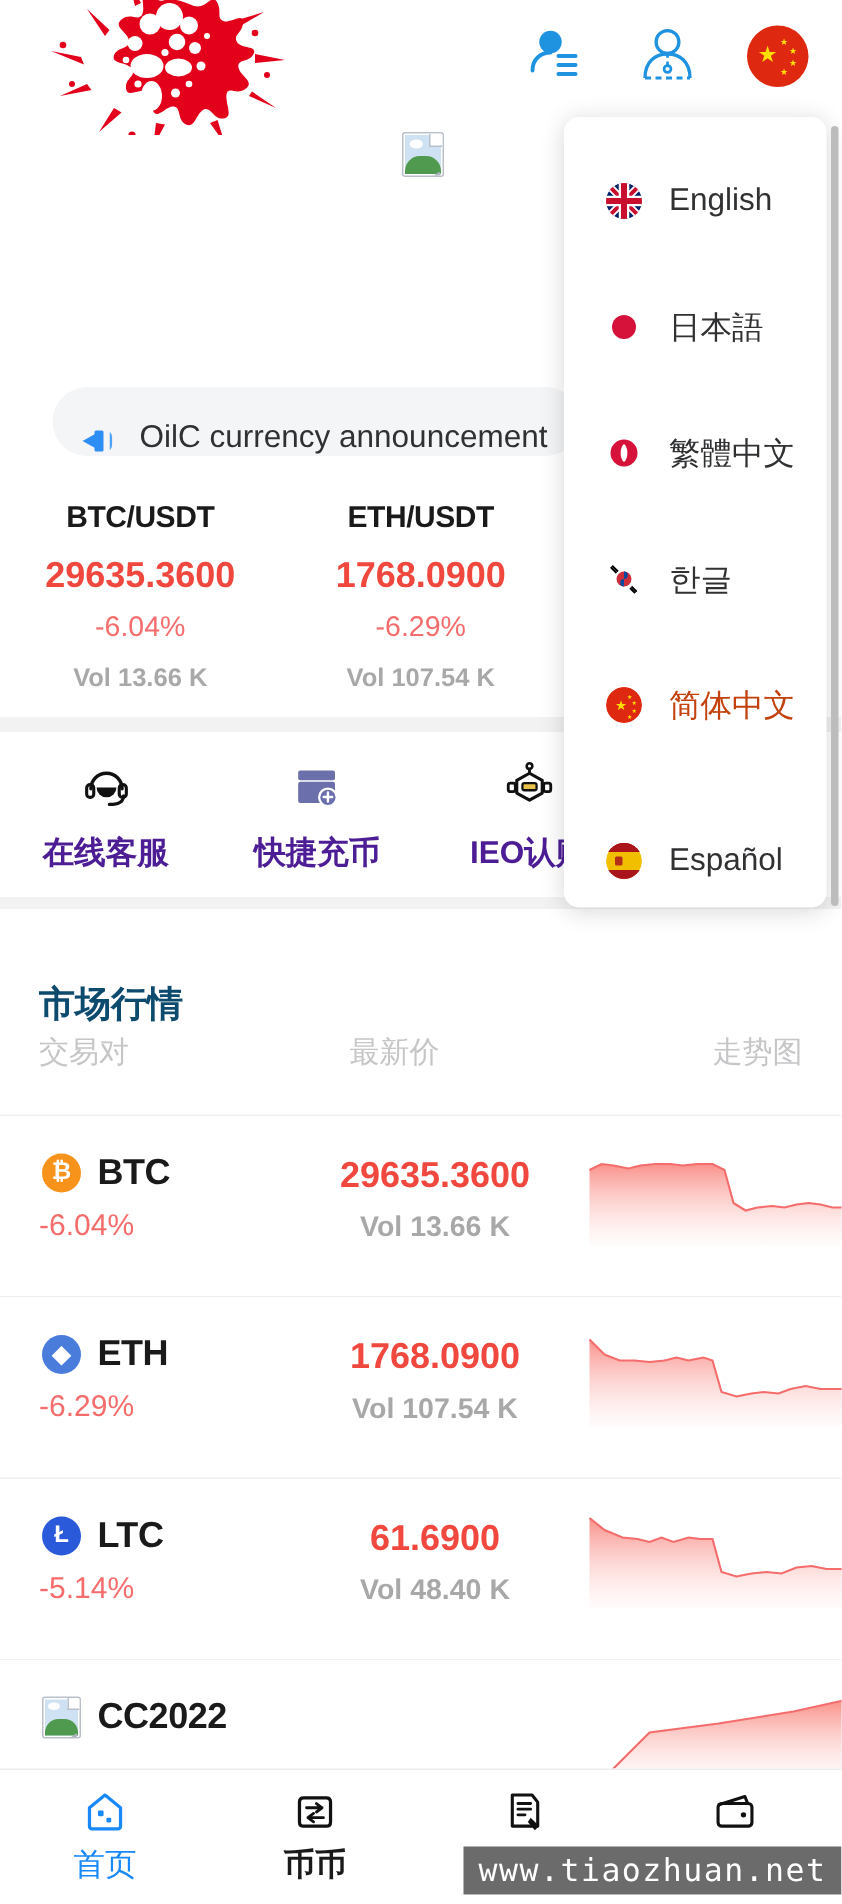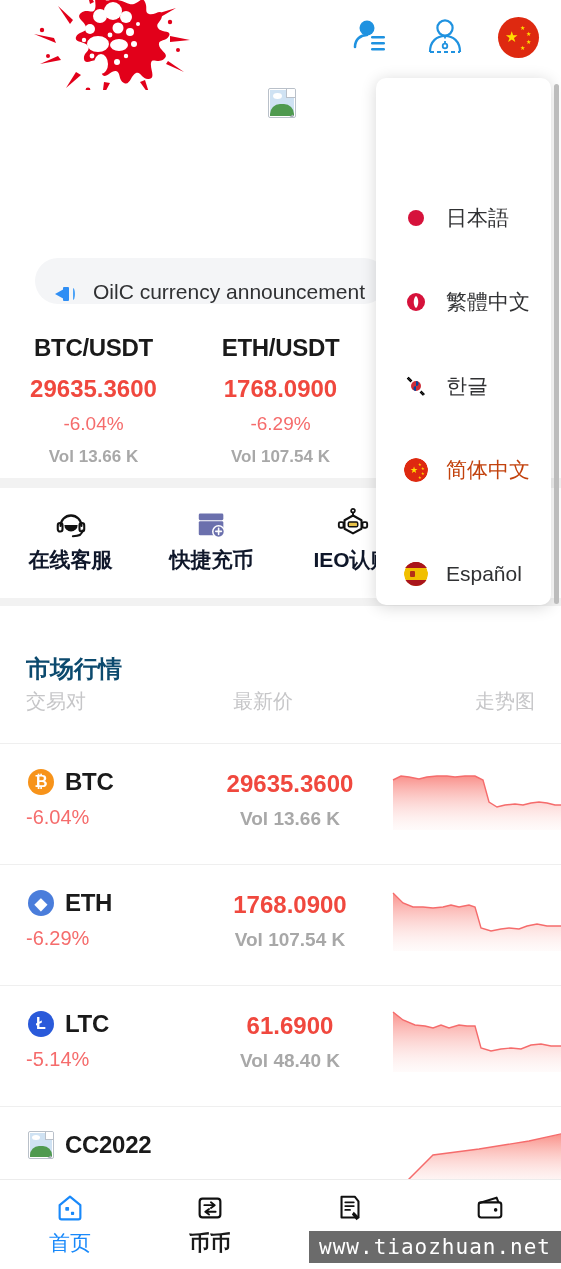--- a/index.html
+++ b/index.html
@@ -66,31 +66,31 @@
   }
   .speaker .box { position:absolute; left:8px; top:3px; width:6px; height:14px; background:#2f8ef4; border-radius:1px; }
   .speaker .w1 { position:absolute; left:16px; top:4px; width:4px; height:12px; border-right:2px solid #4ba2f7; border-radius: 0 50% 50% 0; }
   .announce-text {
     margin-left: 16px; font-size: 21px; color:#303133; white-space: nowrap;
   }
 
   
   .ticker { position:absolute; left:0; top: 324px; width: 561px; height: 150px; display:flex; }
   .ticker-item { width: 188px; text-align:center; padding-top: 10px; }
-  .tk-pair { font-size: 24px; font-weight: bold; color:#1a1a1a; letter-spacing:-0.3px; }
+  .tk-pair { font-size: 20px; font-weight: bold; color:#1a1a1a; letter-spacing:-0.3px; }
   .tk-price { font-size: 24px; font-weight: bold; color:#f0483e; margin-top: 13px; }
   .tk-chg { font-size: 19px; color:#f56c6c; margin-top: 10px; }
   .tk-vol { font-size: 17px; color:#a8a8a8; font-weight: bold; margin-top: 12px; }
 
   .divider { position:absolute; left:0; width:561px; height: 10px; background:#f2f2f2; }
 
   
   .quick { position:absolute; left:0; top: 490px; width: 561px; height: 105px; display:flex; background:#fff; }
   .quick-item { width: 141px; display:flex; flex-direction:column; align-items:center; padding-top: 14px; cursor:pointer; }
-  .quick-label { font-size: 21px; font-weight: bold; color:#0f172a; margin-top: 2px; white-space:nowrap; }
+  .quick-label { font-size: 21px; font-weight: bold; color:#4c1d95; margin-top: 10px; white-space:nowrap; }
   .qicon { width: 40px; height: 40px; display:flex; align-items:center; justify-content:center; }
 
   
   .market-title { position:absolute; left: 26px; top: 653px; font-size: 24px; font-weight: bold; color:#0c4a6e; }
   .mk-head { position:absolute; left: 0; top: 688px; width:561px; height: 34px; }
   .mk-head span { position:absolute; font-size: 20px; color:#c6c6c8; }
   .mk-h1 { left: 26px; }
   .mk-h2 { left: 233px; }
   .mk-h3 { right: 26px; }
   .mk-sep { position:absolute; left:0; top: 743px; width:561px; height:1px; background:#efefef; }
@@ -427,20 +427,32 @@
         </linearGradient>
           </defs>
         <path d="M0,68 L18,66 L44,40 L90,34 L140,26 L176,18 L184,18 L184,70 L0,70 Z" fill="url(#g4)"></path>
         <path d="M0,68 L18,66 L44,40 L90,34 L140,26 L176,18 L184,18" fill="none" stroke="#f56c6c" stroke-width="1.4"></path>
       </svg>
     </div>
   </div>
 
   <div class="lang-menu">
 
+    <div class="lang-item" style="top:14px;">
+      <div class="lflag">
+        <svg viewBox="0 0 24 24" width="24" height="24">
+          <circle cx="12" cy="12" r="12" fill="#012169"></circle>
+          <path d="M0 0 L24 24 M24 0 L0 24" stroke="#fff" stroke-width="5"></path>
+          <path d="M0 0 L24 24 M24 0 L0 24" stroke="#C8102E" stroke-width="2.6"></path>
+          <path d="M12 0 L12 24 M0 12 L24 12" stroke="#fff" stroke-width="7"></path>
+          <path d="M12 0 L12 24 M0 12 L24 12" stroke="#C8102E" stroke-width="4"></path>
+        </svg>
+      </div>
+      <span class="lang-label">English</span>
+    </div>
 
     <div class="lang-item" style="top:98px;">
       <div class="lflag">
         <svg viewBox="0 0 24 24" width="24" height="24">
           <circle cx="12" cy="12" r="8" fill="#d6123b"></circle>
         </svg>
       </div>
       <span class="lang-label">日本語</span>
     </div>
 

